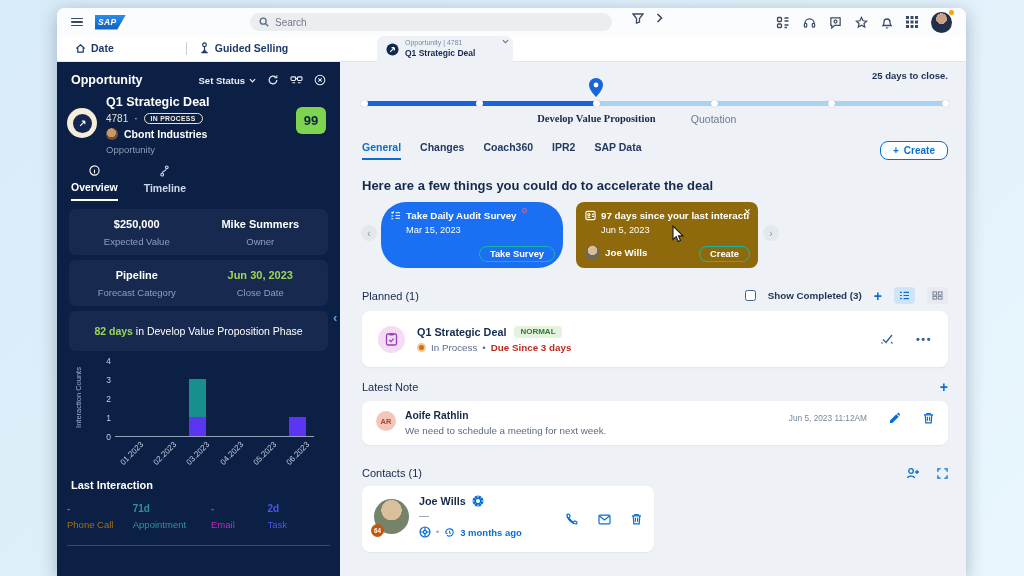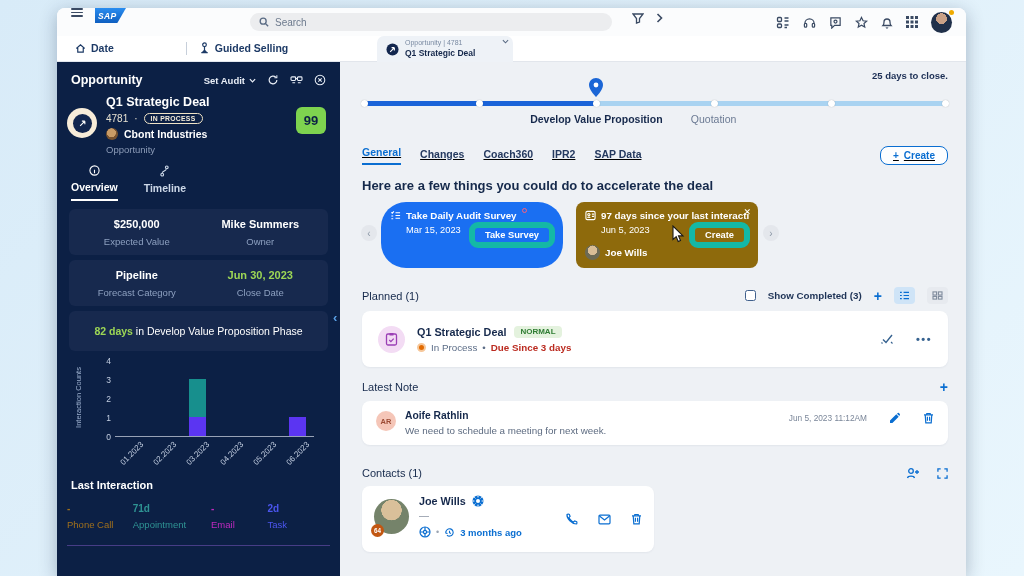--- a/index.html
+++ b/index.html
@@ -1,21 +1,21 @@
 <!DOCTYPE html>
 <html><head>
 <meta charset="utf-8">
 <style>
   * { margin:0; padding:0; box-sizing:border-box; }
   html,body { width:1024px; height:576px; overflow:hidden; font-family:"Liberation Sans","DejaVu Sans",sans-serif; }
   .page { width:1024px; height:576px; background:linear-gradient(135deg,#d8ebf8,#e9f6fd); position:relative; }
   .window { position:absolute; left:57px; top:8px; width:909px; height:568px; background:#fff; border-radius:8px 8px 0 0; box-shadow:0 4px 18px rgba(20,40,70,.30); overflow:hidden; }
 
   
-  .topbar { height:28px; background:#fbfcfd; display:flex; padding:0 14px; position:relative; color:#3a4a63; }
+  .topbar { height:28px; background:#fbfcfd; display:flex; align-items:center; padding:0 14px; position:relative; color:#3a4a63; }
   .hamburger { width:12px; display:flex; flex-direction:column; gap:2px; cursor:pointer; }
   .hamburger i { height:1.6px; background:#3a4a63; border-radius:1px; }
   .sap-logo { margin-left:12px; width:31px; height:15px; background:linear-gradient(180deg,#2a8df0,#0f5fc0); clip-path:polygon(0 0,100% 0,72% 100%,0 100%); color:#fff; font-size:8.5px; font-weight:bold; font-style:italic; display:flex; align-items:center; padding-left:3px; letter-spacing:.3px; }
   .searchwrap { position:absolute; left:193px; top:5px; width:362px; height:18px; background:#ecedef; border-radius:9px; display:flex; align-items:center; padding:0 9px; gap:6px; }
   .searchwrap input { border:none; background:transparent; outline:none; font-size:10px; color:#44536b; width:100%; font-family:inherit; }
   .searchwrap input::placeholder { color:#6d7a8d; }
   .search-side { position:absolute; left:575px; top:4px; display:flex; align-items:center; gap:12px; color:#3a4a63; }
   .top-icons { margin-left:auto; display:flex; align-items:center; gap:13px; }
   .top-icons .ic { cursor:pointer; }
   .avatar { width:21px; height:21px; border-radius:50%; background:radial-gradient(circle at 50% 32%,#c9a187 0 30%,#20304a 31%); position:relative; cursor:pointer; }
@@ -84,37 +84,37 @@
 
   
   .main { flex:1; background:#eef1f5; padding:0 18px 0 22px; position:relative; overflow:hidden; }
   .tl-wrap { position:relative; height:79px; }
   .days-close { position:absolute; right:0; top:8px; font-size:9.5px; font-weight:bold; color:#1c2f55; }
   .tl-track { position:absolute; left:0; right:0; top:39px; height:5px; border-radius:3px; background:#a9d3f1; }
   .tl-fill { height:100%; border-radius:3px; background:#1a63d8; }
   .tl-dot { position:absolute; top:38px; width:7px; height:7px; border-radius:50%; background:#fff; box-shadow:0 0 1px rgba(0,0,0,.35); }
   .tl-pin { position:absolute; top:16px; transform:translateX(-50%); }
   .tl-label { position:absolute; top:51px; transform:translateX(-50%); font-size:10.5px; white-space:nowrap; }
-  .tl-label.cur { font-weight:bold; color:#16294c; }
+  .tl-label.cur { font-weight:bold; color:#16294c;font-family:Liberation Serif, serif; }
   .tl-label.next { color:#6b7a93; }
-  .tabrow { display:flex; align-items:flex-end; gap:19px; height:24px;text-decoration:underline; }
+  .tabrow { display:flex; align-items:flex-start; gap:19px; height:24px; }
   .m-tab { font-size:10.5px; font-weight:bold; color:#24395f; padding-bottom:5px; cursor:pointer; }
   .m-tab.active { color:#0a6ed1; border-bottom:2.5px solid #0a6ed1; }
   .create-btn { margin-left:auto; border:1px solid #0a6ed1; color:#0a6ed1; background:#fdfeff; border-radius:8px; font-size:10px; font-weight:bold; padding:3px 12px; display:flex; align-items:center; gap:5px; cursor:pointer; }
   .accel-heading { margin-top:13px; font-size:13px; font-weight:bold; color:#15294b; }
   .carousel { position:relative; height:70px; margin-top:9px; }
   .car-arrow { position:absolute; top:23px; width:16px; height:16px; border-radius:50%; background:#e4e7ec; color:#8b97a6; font-size:10px; display:flex; align-items:center; justify-content:center; cursor:pointer; }
   .car-arrow.left { left:-1px; } .car-arrow.right { left:401px; }
   .acc-card { position:absolute; top:0; width:182px; height:66px; border-radius:8px; color:#fff; padding:8px 9px; }
   .acc-card.survey { left:19px; } .acc-card.followup { left:214px; }
   .acc-title-row { display:flex; align-items:flex-start; gap:5px; }
   .acc-title { font-size:9.8px; font-weight:bold; line-height:1.2; white-space:nowrap; overflow:hidden; }
   .acc-dot { width:5px; height:5px; border-radius:50%; border:1.4px solid #ff5f76; flex:none; margin-top:-2px; }
   .acc-date { font-size:9.3px; margin:3px 0 0 16px; }
-  .acc-btn { position:absolute; right:8px; bottom:20px; border:6px solid #14b8a6; border-radius:9px; font-size:9.3px; font-weight:bold; padding:2px 10px; cursor:pointer; background:transparent; color:#fff; }
+  .acc-btn { position:absolute; right:8px; bottom:6px; border:1px solid #14b8a6; border-radius:9px; font-size:9.3px; font-weight:bold; padding:2px 10px; cursor:pointer; background:transparent; color:#fff; }
   .acc-close { position:absolute; right:7px; top:5px; font-size:9px; cursor:pointer; }
   .acc-person { position:absolute; left:9px; bottom:8px; display:flex; align-items:center; gap:5px; font-size:9.8px; font-weight:bold; }
   .acc-pavatar { width:15px; height:15px; border-radius:50%; background:radial-gradient(circle at 50% 35%,#d9bd96 0 38%,#6c6a55 39%); }
   .sec-head { display:flex; align-items:center; margin-top:15px; }
   .sec-title { font-size:11px; font-weight:normal; color:#15294b; }
   .sec-right { margin-left:auto; display:flex; align-items:center; gap:12px; }
   .chk { width:11px; height:11px; border:1.5px solid #40608c; border-radius:2.5px; background:#fff; cursor:pointer; }
   .showcomp { font-size:9.8px; font-weight:bold; color:#1e3356; }
   .plus-ic { color:#0a6ed1; font-size:14px; font-weight:bold; cursor:pointer; line-height:1; }
   .viewtoggle { width:21px; height:17px; border-radius:4px; display:flex; align-items:center; justify-content:center; cursor:pointer; }
@@ -277,21 +277,21 @@
     </div>
   </div>
 
   <div class="appbody">
 
     <aside class="sidebar">
       <div class="sb-head">
         <span class="sb-title">Opportunity</span>
         <span class="right">
           <span class="set-status">
-            <span>Set Audit</span>
+            <span>Set Status</span>
             <svg width="7" height="5" viewBox="0 0 8 5" fill="none" stroke="#e9eef7" stroke-width="1.4">
                   <path d="M1 1l3 3 3-3"></path>
                 </svg>
           </span>
           <span class="ic">
                 <svg width="12" height="12" viewBox="0 0 14 14" fill="none" stroke="#e9eef7" stroke-width="1.4">
                   <path d="M11.5 7a4.5 4.5 0 1 1-1.3-3.2"></path>
                   <path d="M11.5 1.5v2.8H8.7" stroke-width="1.2"></path>
                 </svg>
               </span>

